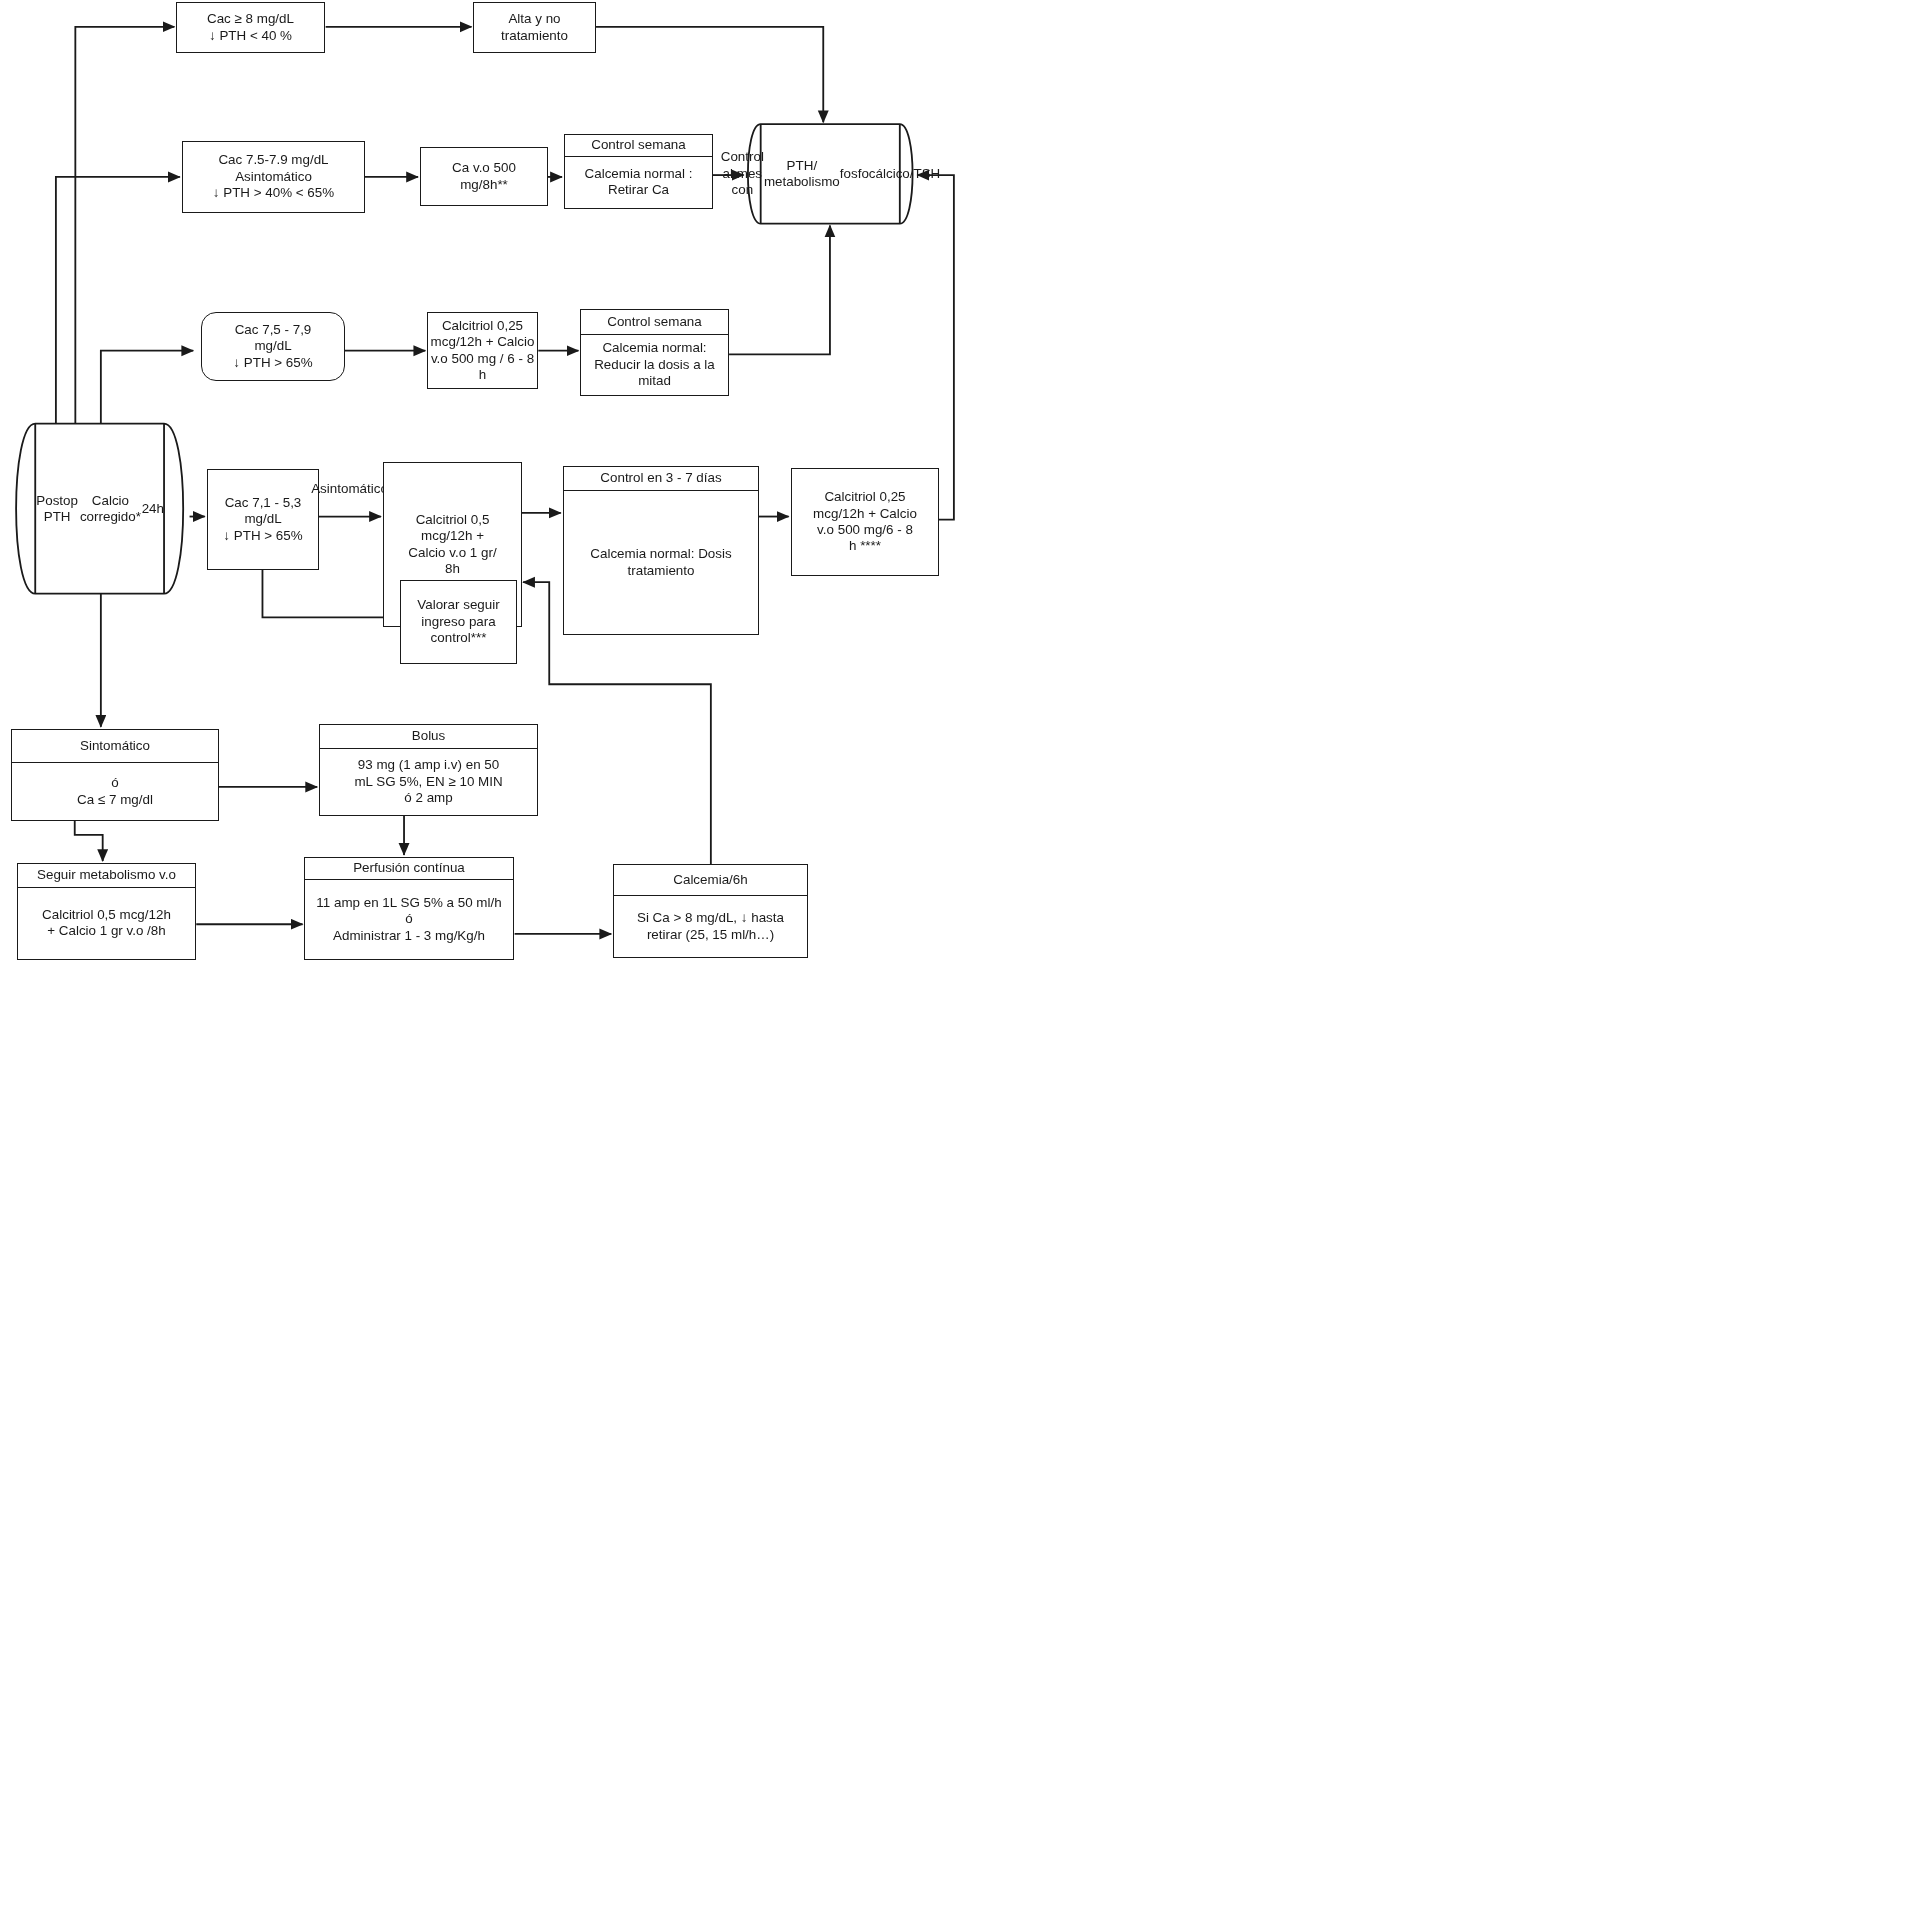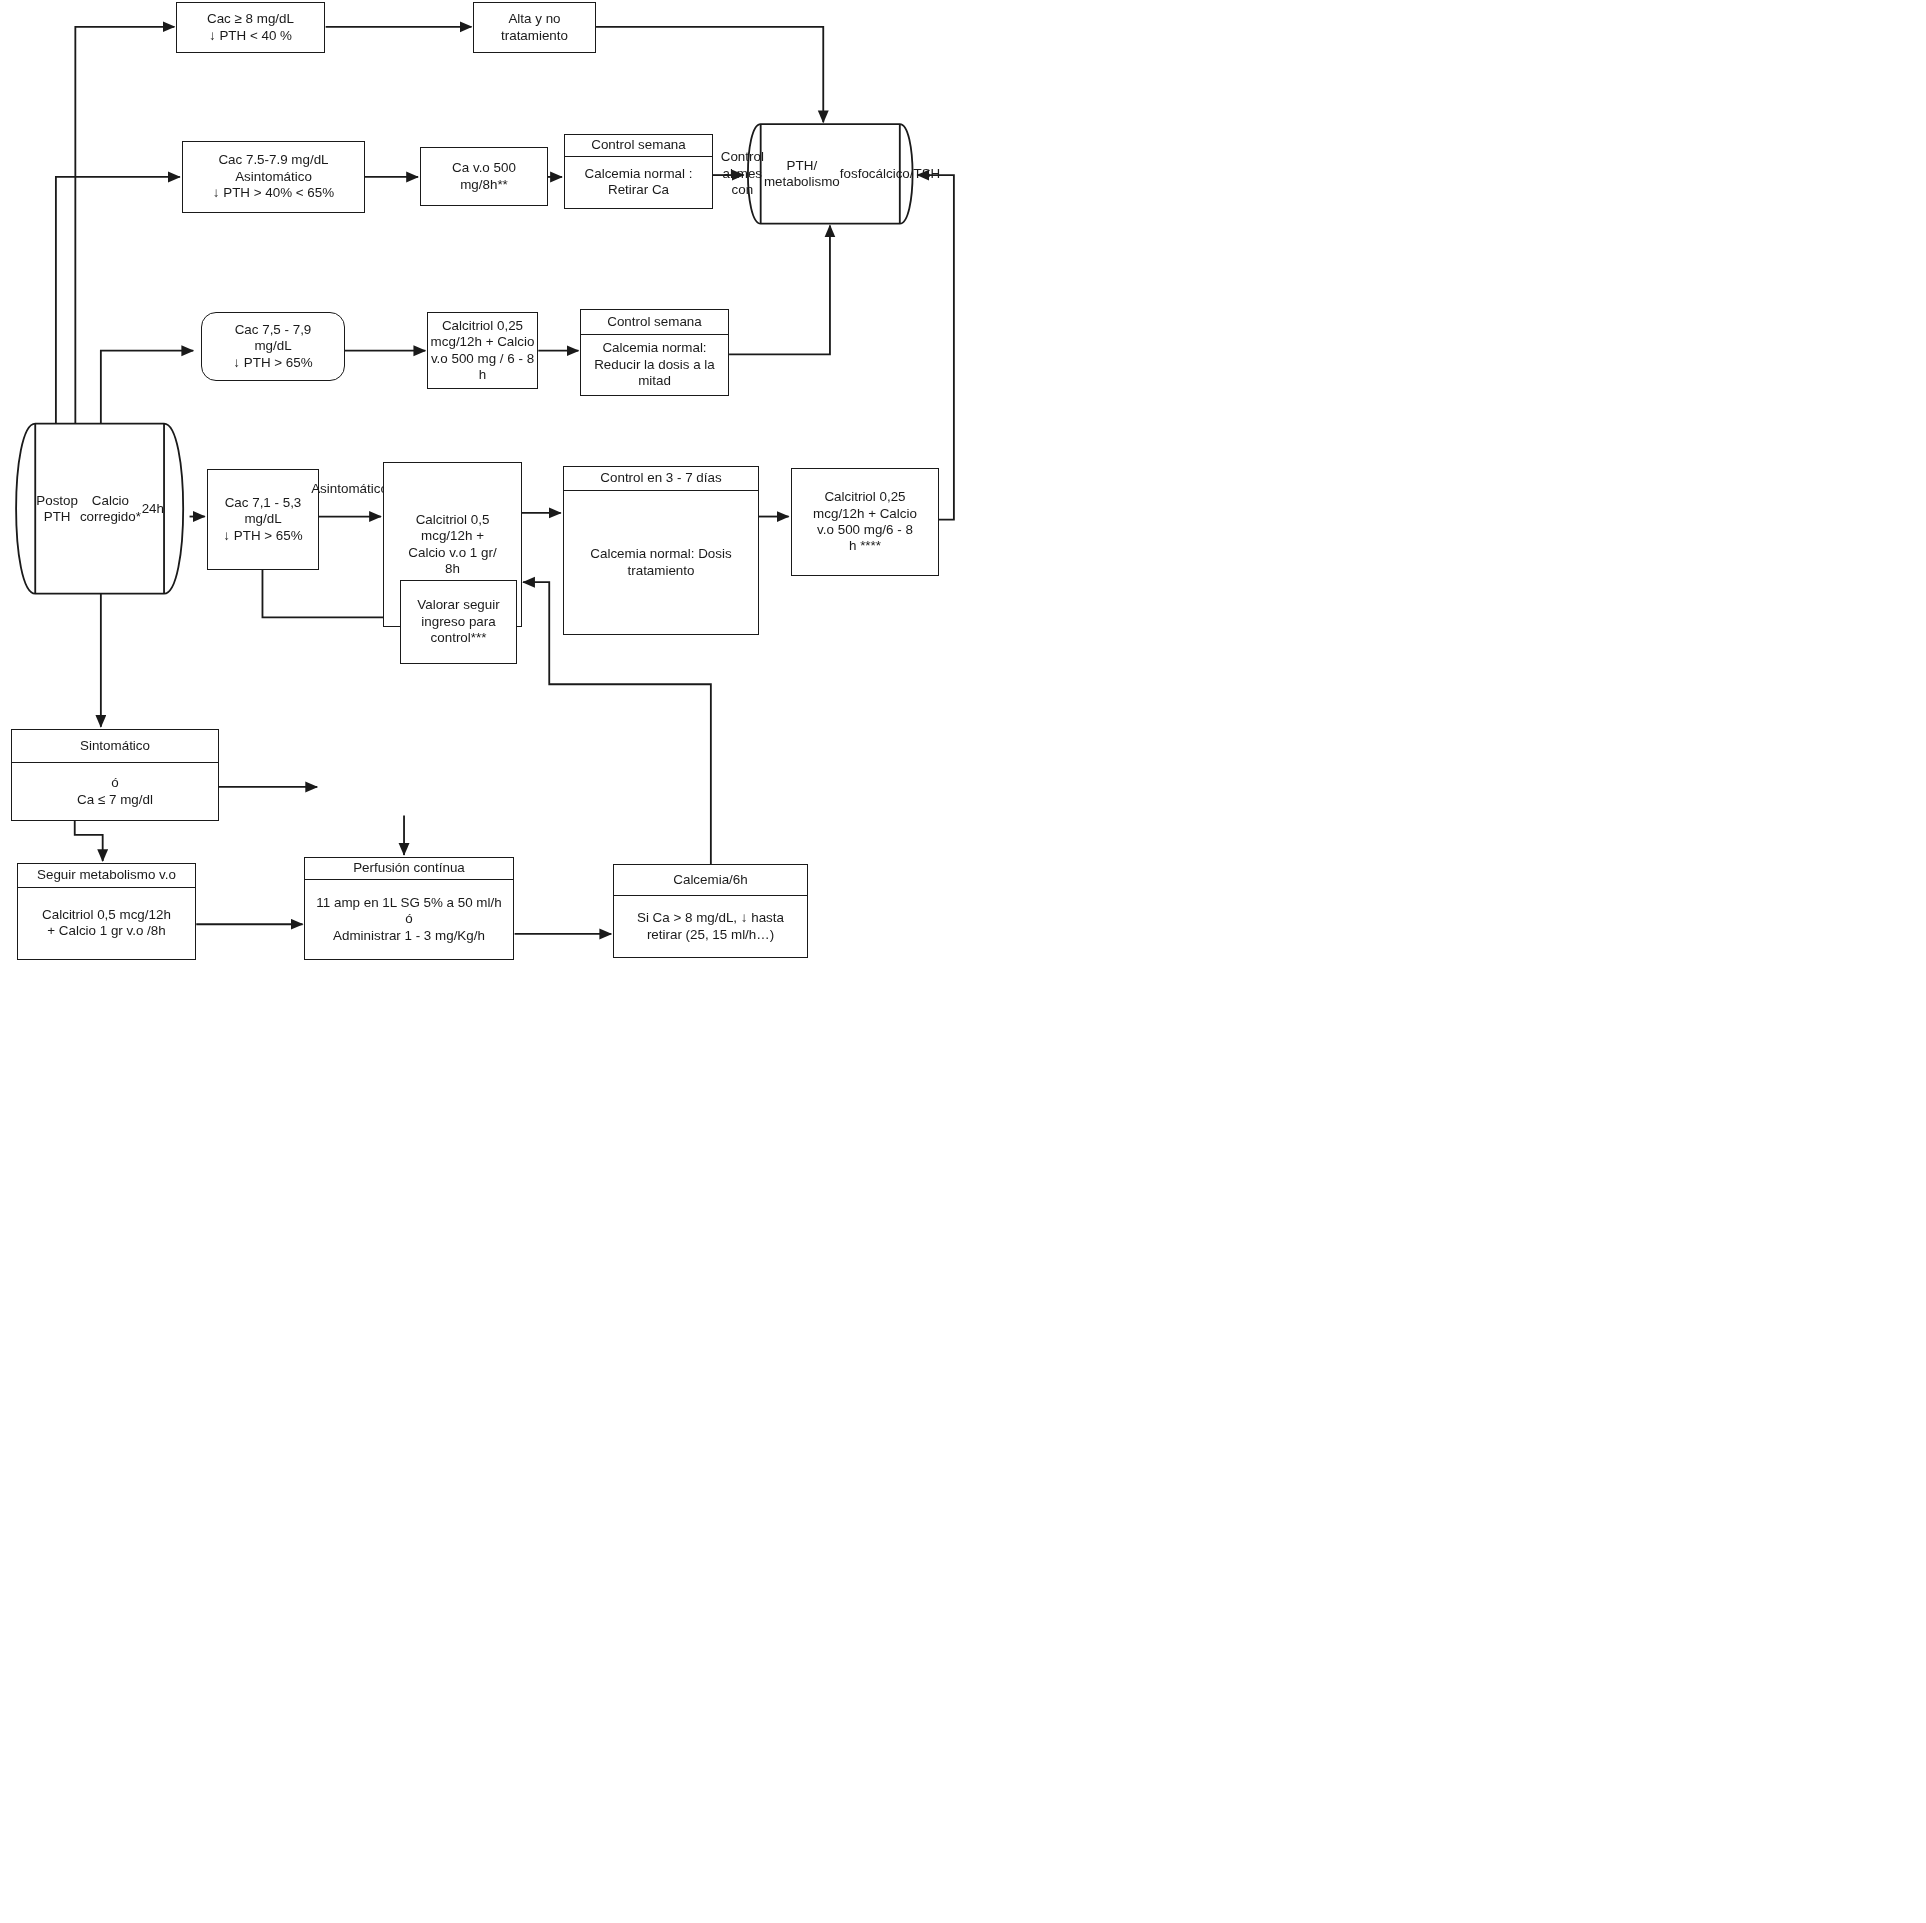--- a/index.html
+++ b/index.html
@@ -187,20 +187,30 @@
 
   <div class="node split" style="left:11px;top:729px;width:208px;height:92px;">
     <div class="hdr" style="height:32px;">
       <span>Sintomático</span>
     </div>
     <div class="bdy">
       <div class="line">ó</div>
       <div class="line">Ca ≤ 7 mg/dl</div>
     </div>
   </div>
+  <div class="node split" style="left:319px;top:724px;width:219px;height:92px;">
+    <div class="hdr" style="height:22.5px;">
+      <span>Bolus</span>
+    </div>
+    <div class="bdy">
+      <div class="line">93 mg (1 amp i.v) en 50</div>
+      <div class="line">mL SG 5%, EN ≥ 10 MIN</div>
+      <div class="line">ó 2 amp</div>
+    </div>
+  </div>
 
   <div class="node split" style="left:17px;top:863px;width:179px;height:97px;">
     <div class="hdr" style="height:22.5px;">
       <span>Seguir metabolismo v.o</span>
     </div>
     <div class="bdy">
       <div class="line">Calcitriol 0,5 mcg/12h</div>
       <div class="line">+ Calcio 1 gr v.o /8h</div>
     </div>
   </div>

